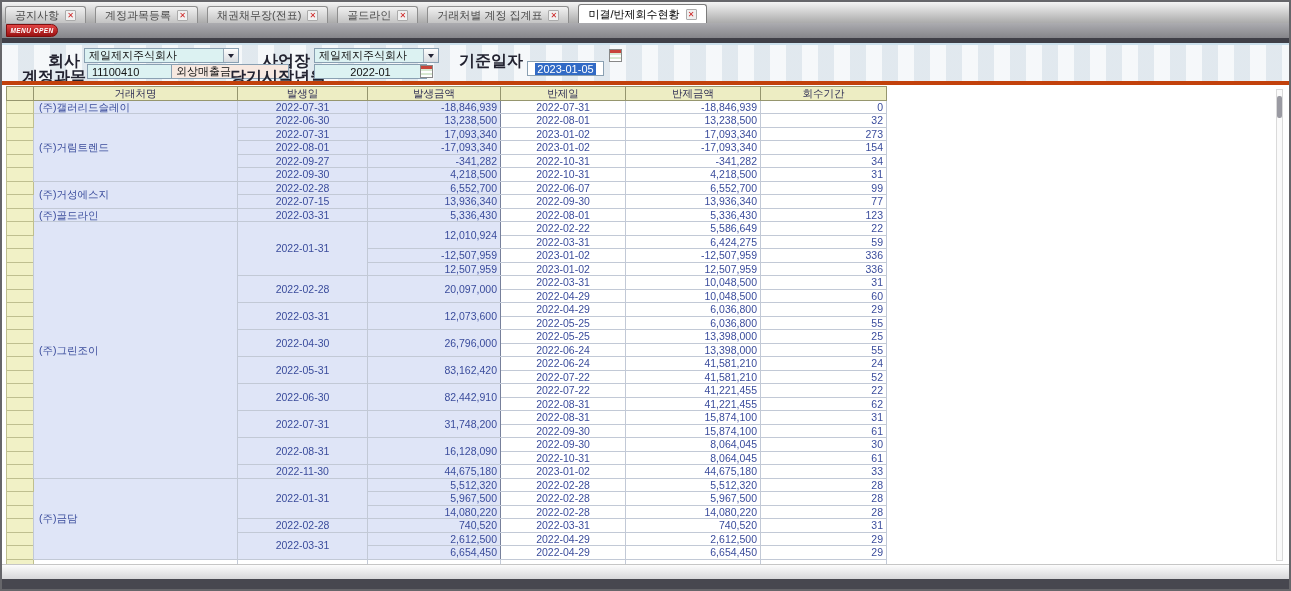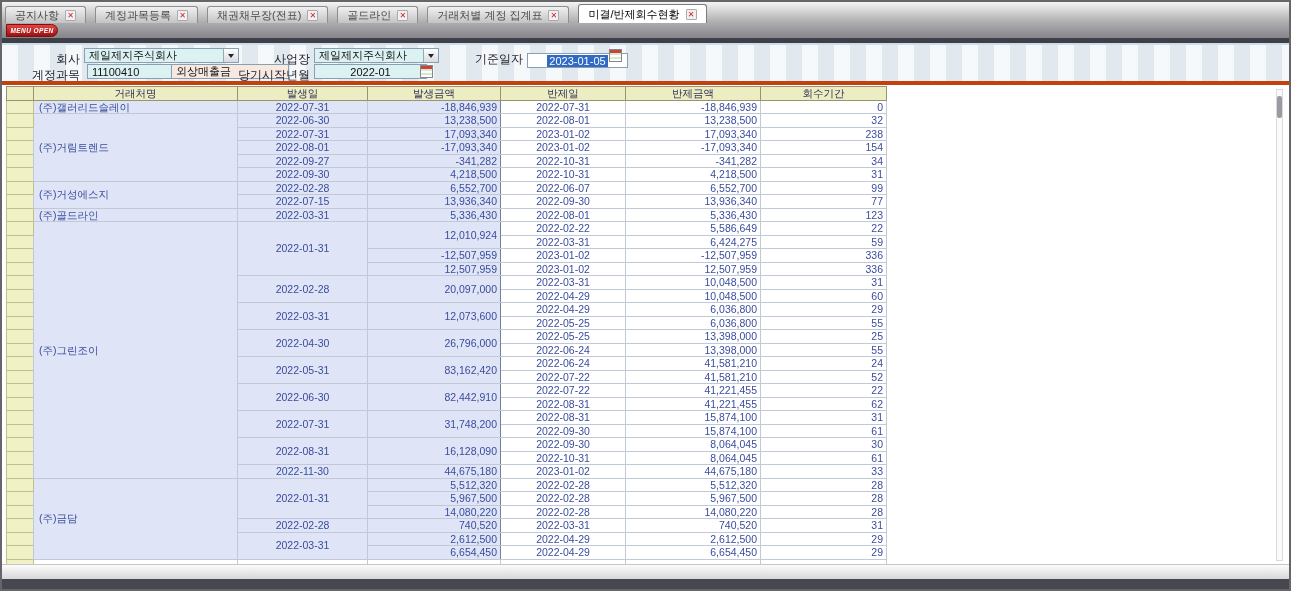--- a/index.html
+++ b/index.html
@@ -50,21 +50,21 @@
 
   
   .formarea{
     position:absolute; left:0; right:0; top:41px; height:38px;
     background:
       repeating-linear-gradient(90deg, rgba(255,255,255,.5) 0 16px, rgba(214,224,232,.5) 16px 32px),
       #ECF1F5;
     border-top:2px solid #CBE0EC;
   }
   .flabel{
-    position:absolute; font-size:12px; font-weight:normal; color:#222230;
+    position:absolute; font-size:16px; font-weight:bold; color:#222230;
     text-align:right; white-space:nowrap;
   }
   .ffield{
     position:absolute; height:15px; border:1px solid #8AA0B2;
     font-size:11px; color:#111; background:#FFF;
     display:flex; align-items:center; padding:0 4px; white-space:nowrap;
   }
   .cyan{ background:#DCF2F2; }
   .pink{ background:#F7E8E0; }
   .center{ justify-content:center; }
@@ -172,21 +172,21 @@
       <span class="dd-btn"></span>
     </div>
 
     <div class="flabel" style="left:250px; top:6px; width:58px;">사업장</div>
     <div class="ffield cyan combo" style="left:312px; top:3px; width:125px;">
       <span class="cval">제일제지주식회사</span>
       <span class="dd-btn"></span>
     </div>
 
     <div class="flabel" style="left:440px; top:6px; width:81px;">기준일자</div>
-    <div class="ffield center" style="left:525px; top:8px; width:101px;">
+    <div class="ffield center" style="left:525px; top:16px; width:77px;">
       <span class="selected-text">2023-01-05</span>
     </div>
     <div class="cal-icon" style="left:607px; top:4px;"></div>
 
     <div class="flabel" style="left:20px; top:22px; width:58px;">계정과목</div>
     <div class="ffield cyan" style="left:85px; top:19px; width:96px;">
       <span>11100410</span>
     </div>
     <div class="ffield pink" style="left:169px; top:19px; width:118px;">
       <span>외상매출금</span>
@@ -240,21 +240,21 @@
               <td class="sdate">2022-08-01</td>
               <td class="samt">13,238,500</td>
               <td class="days">32</td>
             </tr>
             <tr>
               <td class="rh"></td>
               <td class="odate">2022-07-31</td>
               <td class="oamt">17,093,340</td>
               <td class="sdate">2023-01-02</td>
               <td class="samt">17,093,340</td>
-              <td class="days">238</td>
+              <td class="days">273</td>
             </tr>
             <tr>
               <td class="rh"></td>
               <td class="odate">2022-08-01</td>
               <td class="oamt">-17,093,340</td>
               <td class="sdate">2023-01-02</td>
               <td class="samt">-17,093,340</td>
               <td class="days">154</td>
             </tr>
             <tr>

